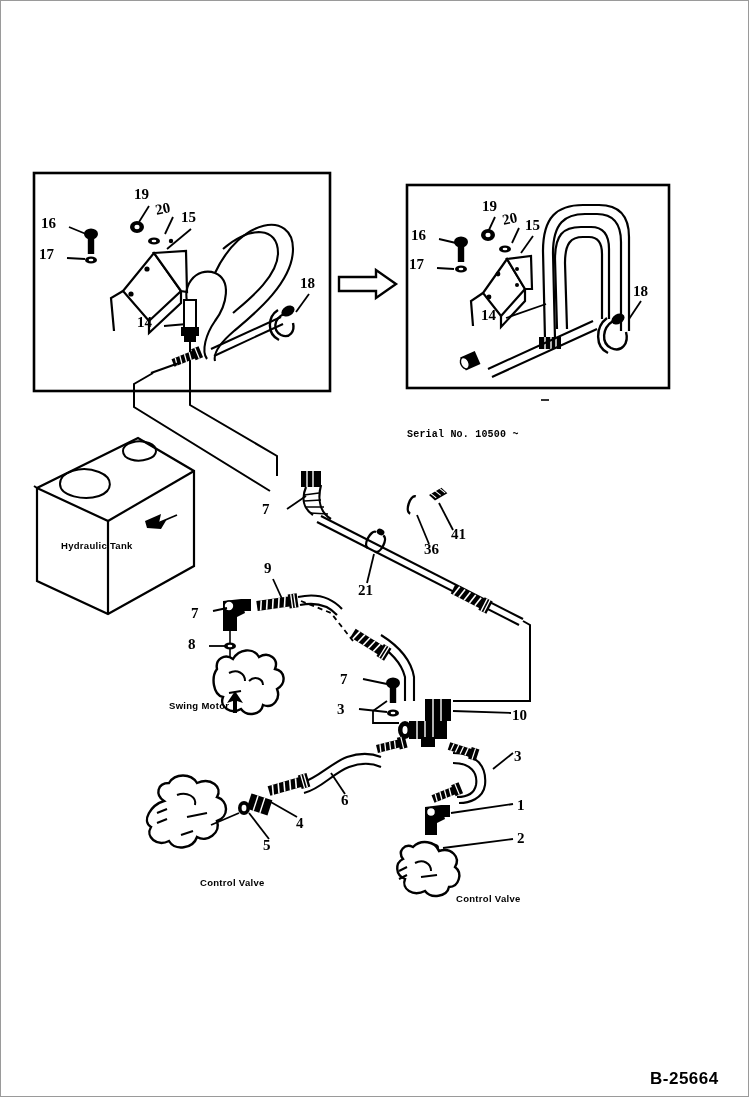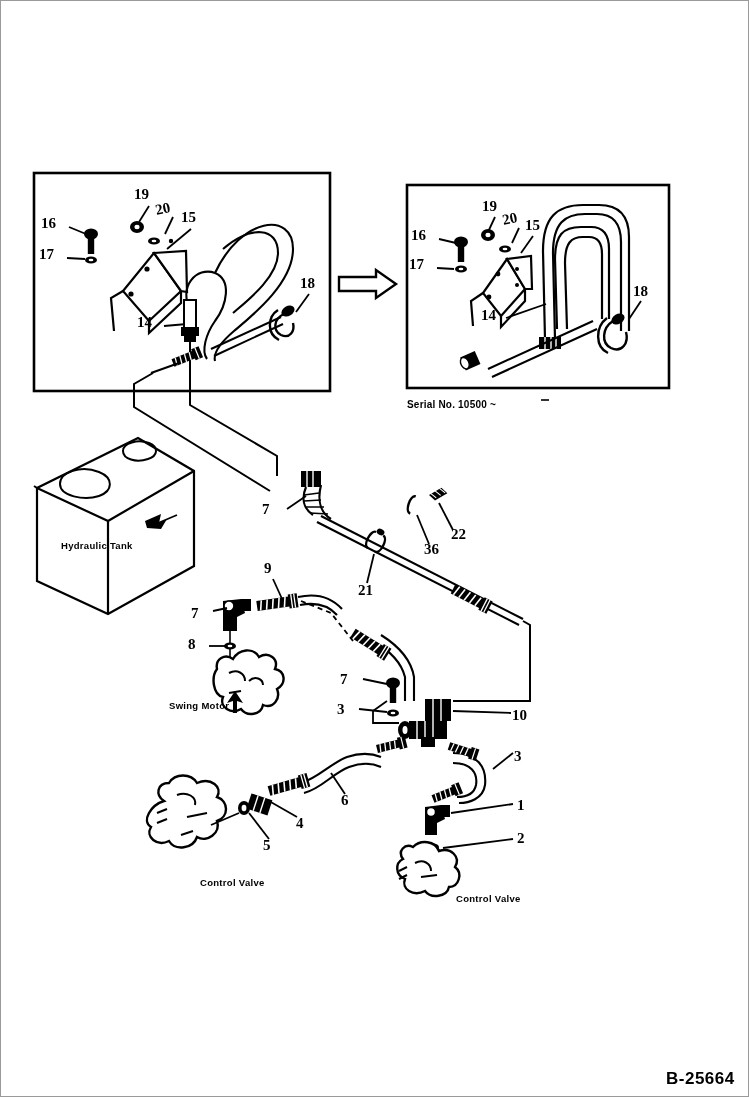--- a/index.html
+++ b/index.html
@@ -17,26 +17,26 @@
     position:absolute;font-weight:bold;color:#000;
     font-family:"Liberation Serif", serif;
     line-height:1;white-space:nowrap;
   }
   .num{font-size:15px;letter-spacing:0px;}
   .cap{
     font-family:"Liberation Sans", sans-serif;
     font-size:9.5px;font-weight:bold;letter-spacing:.3px;text-align:right;
   }
   .serial{
-    font-family:Liberation Sans, sans-serif;
-    font-size:10px;font-weight:bold;letter-spacing:.2px;
+    font-family:Liberation Mono, monospace;
+    font-size:10px;font-weight:bold;letter-spacing:.2px;margin-top:30px;
   }
   .figno{
     font-family:"Liberation Sans", sans-serif;
-    font-size:17px;font-weight:bold;letter-spacing:.5px;margin-left:16px;
+    font-size:17px;font-weight:bold;letter-spacing:.5px;
   }
   .tilt{transform:rotate(-12deg);transform-origin:left bottom;}
 </style>
 </head>
 <body>
 
 <div id="page">
 
   <svg id="art" viewBox="0 0 749 1097" xmlns="http://www.w3.org/2000/svg">
     <defs>
@@ -441,21 +441,21 @@
   <div class="lbl num" style="left:408px;top:256px">17</div>
   <div class="lbl num" style="left:481px;top:198px">19</div>
   <div class="lbl num tilt" style="left:503px;top:212px">20</div>
   <div class="lbl num" style="left:524px;top:217px">15</div>
   <div class="lbl num" style="left:480px;top:307px">14</div>
   <div class="lbl num" style="left:632px;top:283px">18</div>
 
   <div class="lbl serial" style="left:406px;top:399px">Serial No. 10500 ~</div>
 
   <div class="lbl num" style="left:261px;top:501px">7</div>
-  <div class="lbl num" style="left:450px;top:526px">22</div>
+  <div class="lbl num" style="left:450px;top:526px">41</div>
   <div class="lbl num" style="left:423px;top:541px">36</div>
   <div class="lbl num" style="left:357px;top:582px">21</div>
   <div class="lbl num" style="left:263px;top:560px">9</div>
   <div class="lbl num" style="left:190px;top:605px">7</div>
   <div class="lbl num" style="left:187px;top:636px">8</div>
   <div class="lbl num" style="left:339px;top:671px">7</div>
   <div class="lbl num" style="left:336px;top:701px">3</div>
   <div class="lbl num" style="left:511px;top:707px">10</div>
   <div class="lbl num" style="left:513px;top:748px">3</div>
   <div class="lbl num" style="left:516px;top:797px">1</div>

